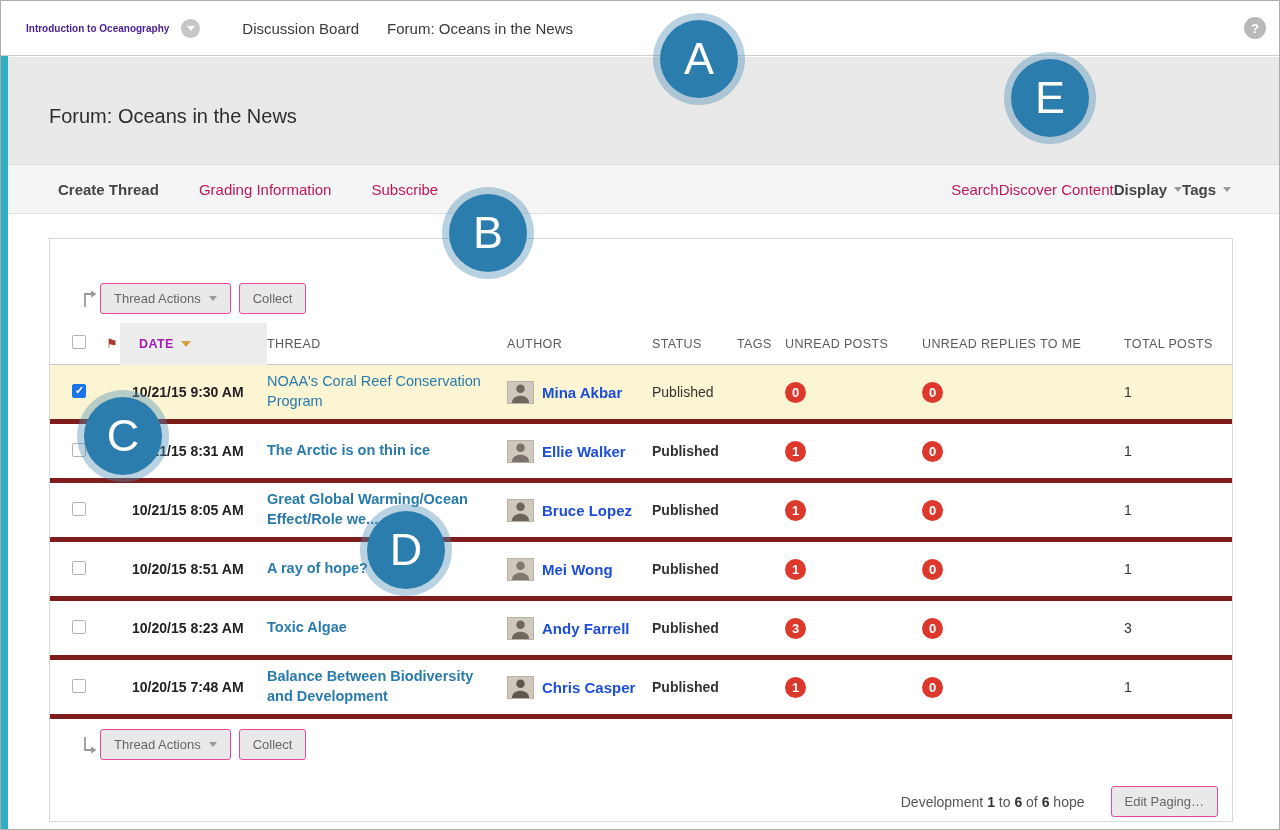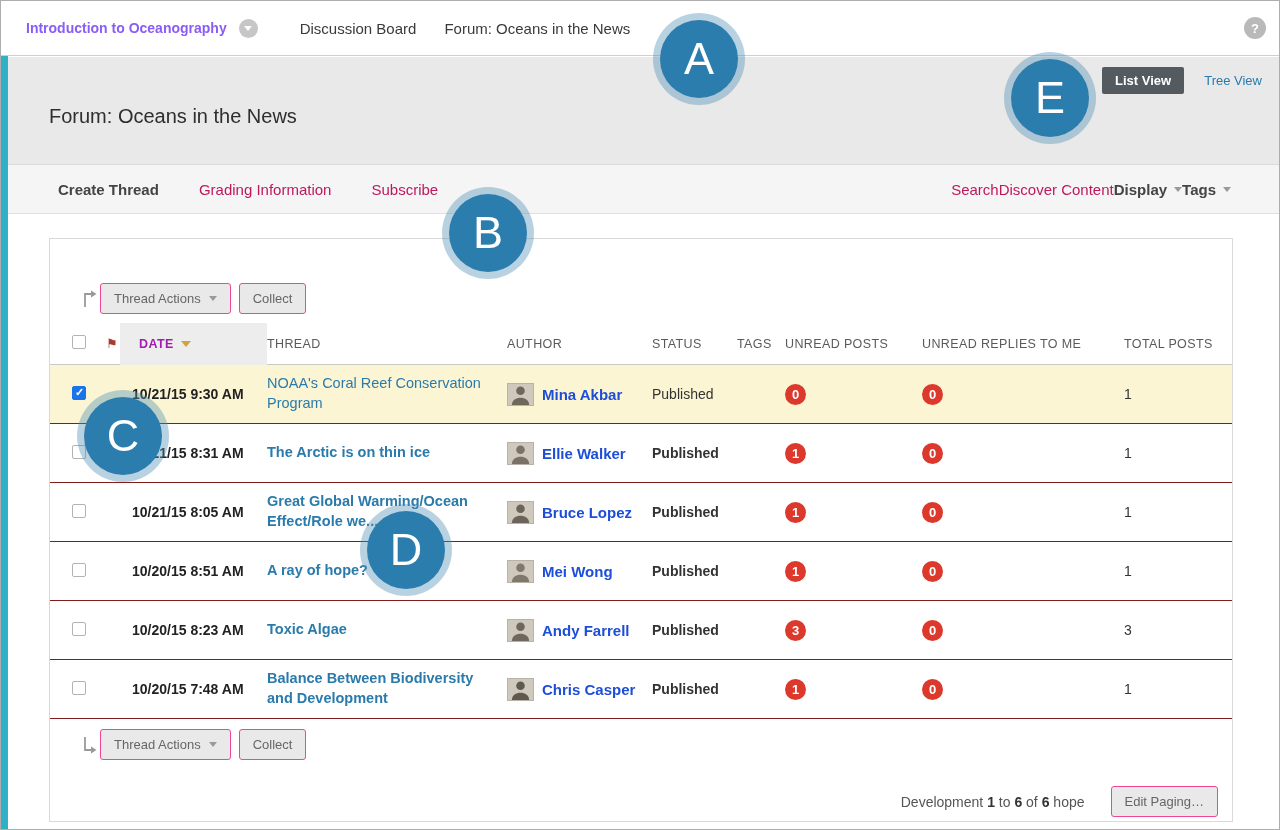--- a/index.html
+++ b/index.html
@@ -3,21 +3,21 @@
 <meta charset="utf-8">
 <style>
   * { margin:0; padding:0; box-sizing:border-box; }
   body { background:#fff; font-family:"Liberation Sans", sans-serif; }
   .screen { position:relative; width:1280px; height:830px; background:#fff;
             border:1px solid #adadad; overflow:hidden; }
 
   
   .topbar { position:absolute; top:0; left:0; right:0; height:55px; background:#fff;
             border-bottom:1px solid #cfcfcf; display:flex; align-items:center; padding:0 13px 0 25px; }
-  .course-title { font-size:14px; font-weight:bold; color:#8b5cf6; }
+  .course-title { font-size:10px; font-weight:bold; color:#4c1d95; }
   .chev-circle { width:19px; height:19px; border-radius:50%; background:#c6c6c6;
                  display:flex; align-items:center; justify-content:center; margin-left:12px; cursor:pointer; }
   .chev-circle .tri { width:0; height:0; border-left:4px solid transparent; border-right:4px solid transparent;
                       border-top:5px solid #fff; margin-top:1px; }
   .crumb { font-size:15px; color:#3a3a3a; cursor:pointer; }
   .crumb.first { margin-left:42px; }
   .crumb + .crumb { margin-left:28px; }
   .help-circle { margin-left:auto; width:22px; height:22px; border-radius:50%; background:#b9b9b9;
                  color:#fff; font-size:13px; font-weight:bold; display:flex; align-items:center;
                  justify-content:center; cursor:pointer; }
@@ -70,21 +70,21 @@
   .c-unread  { width:137px; }
   .c-replies { width:198px; }
   .c-total   { flex:1 1 auto; padding-left:4px; }
   .th-date { background:#ededed; height:42px; display:flex; align-items:center;
              margin-left:-12px; padding-left:19px; width:147px; font-weight:bold; color:#a21caf; cursor:pointer; }
   .sort-caret { width:0; height:0; border-left:5px solid transparent; border-right:5px solid transparent;
                 border-top:6px solid #cfa43e; margin-left:7px; }
   .th { cursor:pointer; }
   .flag-icon { color:#a93a2d; font-size:13px; cursor:pointer; }
 
-  .trow { display:flex; align-items:center; min-height:59px; border-bottom:1px solid #7f1d1d;
+  .trow { display:flex; align-items:center; min-height:59px; border-bottom:5px solid #7f1d1d;
           font-size:14px; color:#333; }
   .trow.selected { background:var(--selected-row,#fcf5d4); }
   .date-text { font-weight:bold; color:#222; }
   .thread-link { color:var(--link,#2a7bab); font-size:14.5px; line-height:1.35; cursor:pointer;
                  text-decoration:none; display:inline-block; }
   .trow.unread .thread-link { font-weight:bold; }
   .trow.unread .c-status { font-weight:bold; }
   .author-name { font-size:15px; font-weight:bold; color:#1d4ed8; white-space:nowrap; }
   .avatar { width:27px; height:23px; background:#cfc8bd; border:1px solid #b9b2a6; display:flex;
             align-items:flex-end; justify-content:center; overflow:hidden; flex:0 0 auto; }
@@ -126,24 +126,20 @@
         <span class="tri"></span>
       </span>
     <span class="crumb first">Discussion Board</span>
     <span class="crumb">Forum: Oceans in the News</span>
     <span class="help-circle">?</span>
   </div>
 
   <div class="stripe"></div>
 
   <div class="band">
-    <div class="view-toggle">
-      <button class="btn-listview">List View</button>
-      <a class="link-treeview">Tree View</a>
-    </div>
     <div class="page-title">Forum: Oceans in the News</div>
   </div>
 
   <div class="action-bar">
     <div class="ab-left">
       <span class="ab-item strong">Create Thread</span>
       <span class="ab-item">Grading Information</span>
       <span class="ab-item">Subscribe</span>
     </div>
     <div class="ab-right">

